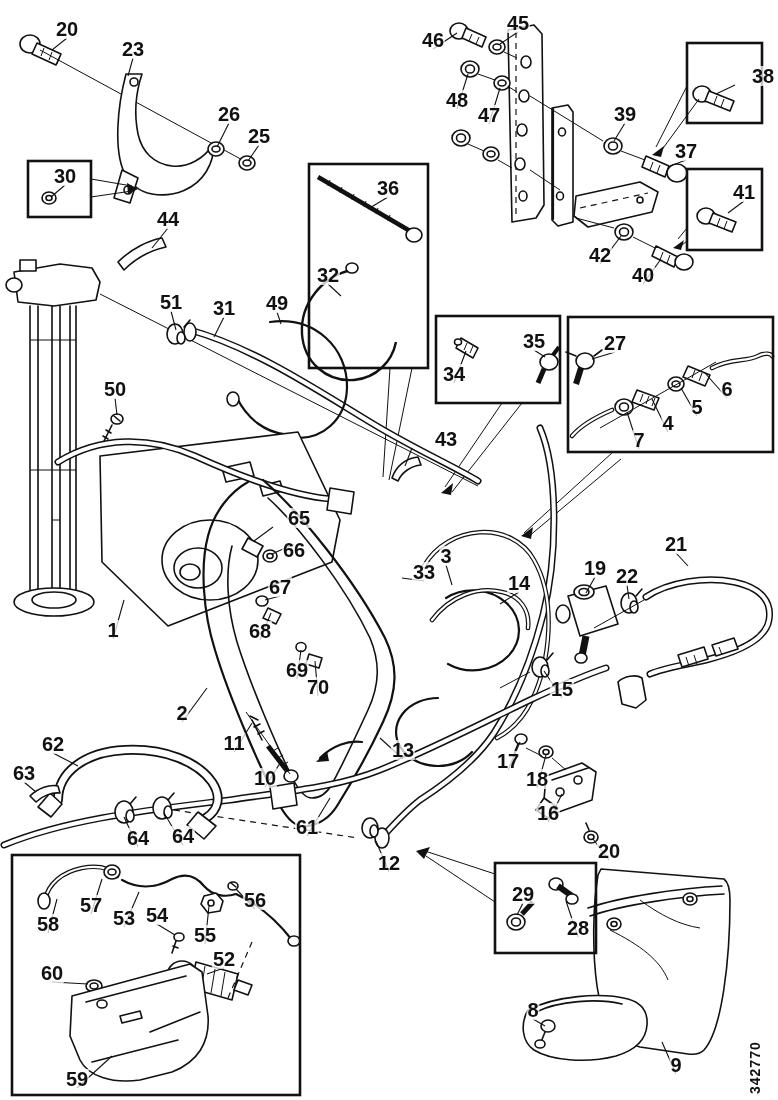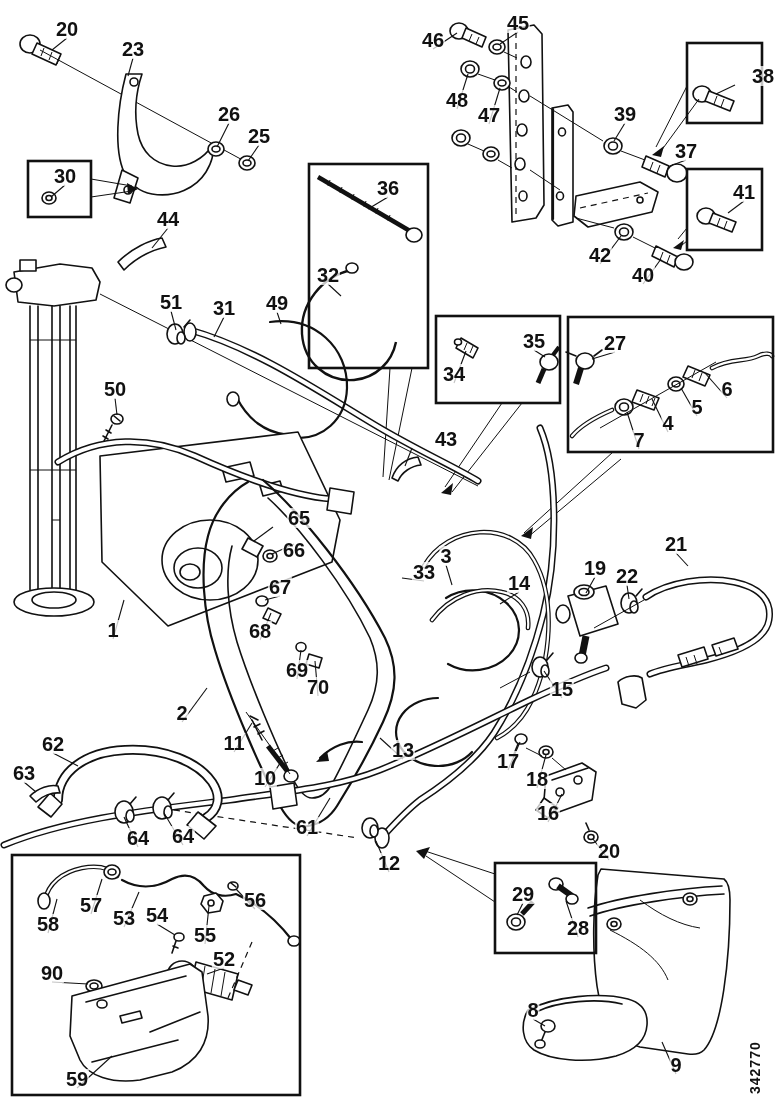--- a/index.html
+++ b/index.html
@@ -486,18 +486,18 @@
       <div class="part-label" style="left: 578px; top: 928px;">28</div>
       <div class="part-label" style="left: 533px; top: 1010px;">8</div>
       <div class="part-label" style="left: 676px; top: 1065px;">9</div>
       <div class="part-label" style="left: 48px; top: 924px;">58</div>
       <div class="part-label" style="left: 91px; top: 905px;">57</div>
       <div class="part-label" style="left: 124px; top: 918px;">53</div>
       <div class="part-label" style="left: 157px; top: 915px;">54</div>
       <div class="part-label" style="left: 205px; top: 935px;">55</div>
       <div class="part-label" style="left: 255px; top: 900px;">56</div>
       <div class="part-label" style="left: 224px; top: 959px;">52</div>
-      <div class="part-label" style="left: 52px; top: 973px;">90</div>
+      <div class="part-label" style="left: 52px; top: 973px;">60</div>
       <div class="part-label" style="left: 77px; top: 1079px;">59</div>
     </div>
 
 <div class="drawing-number">342770</div>
 </div>
 
 </body></html>

